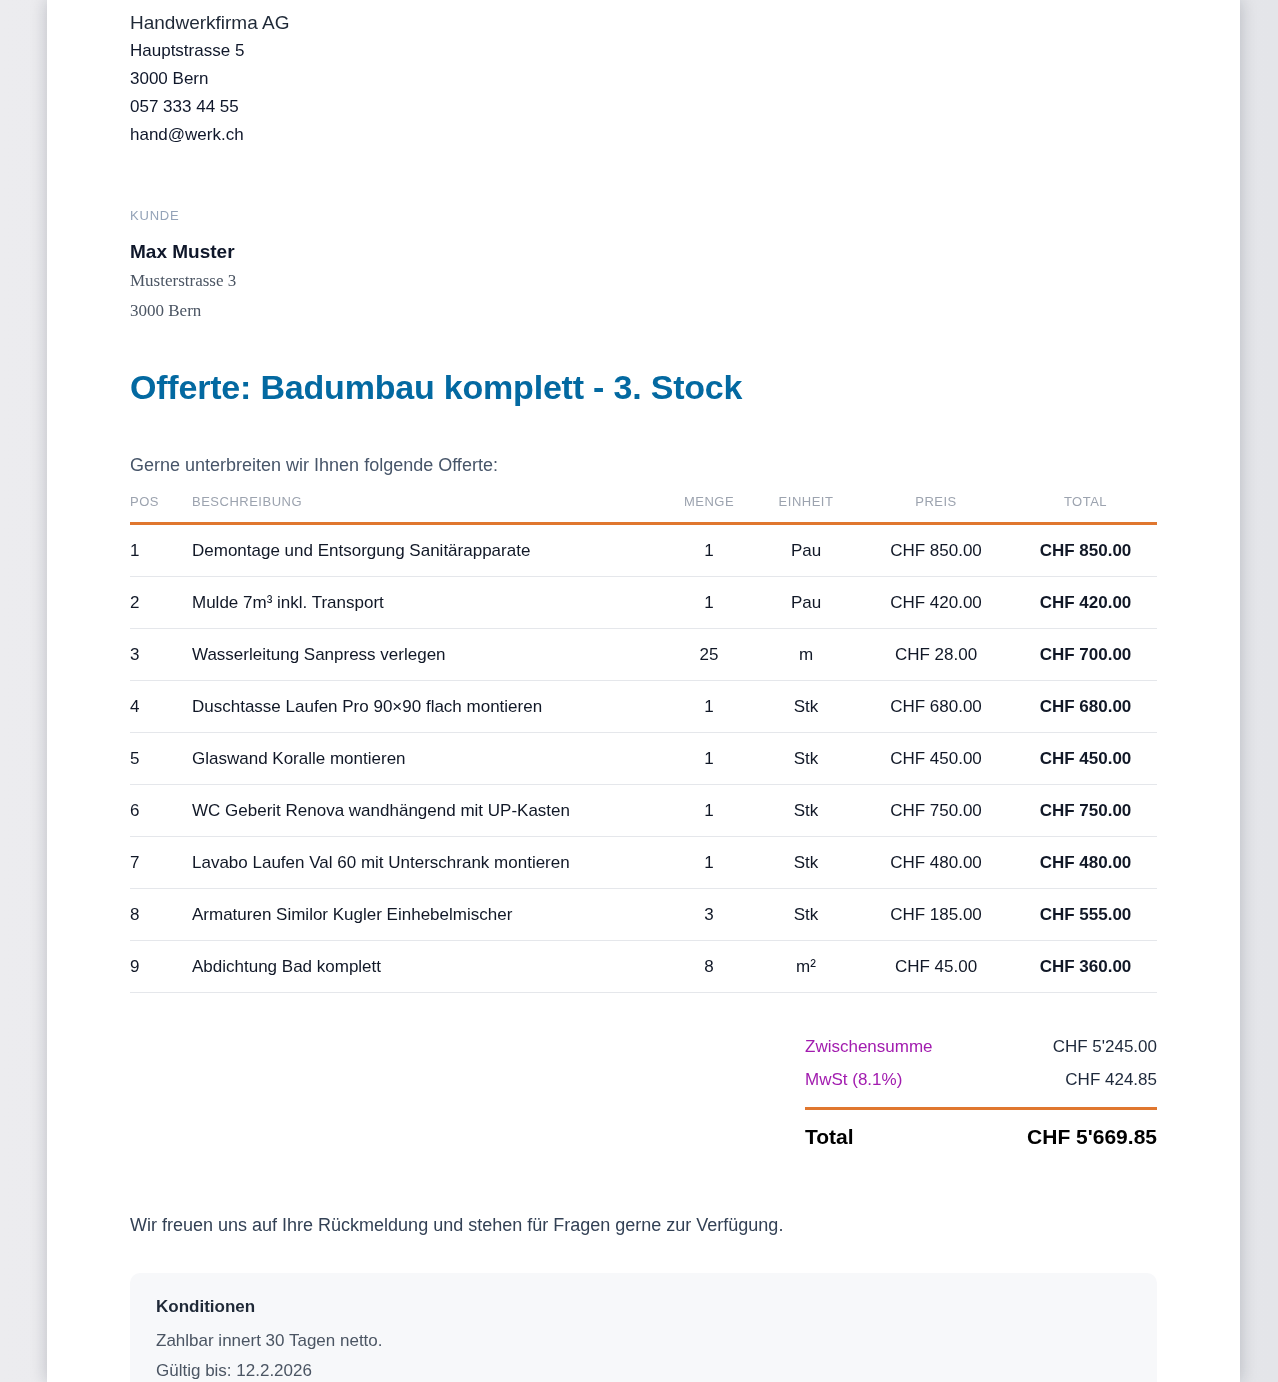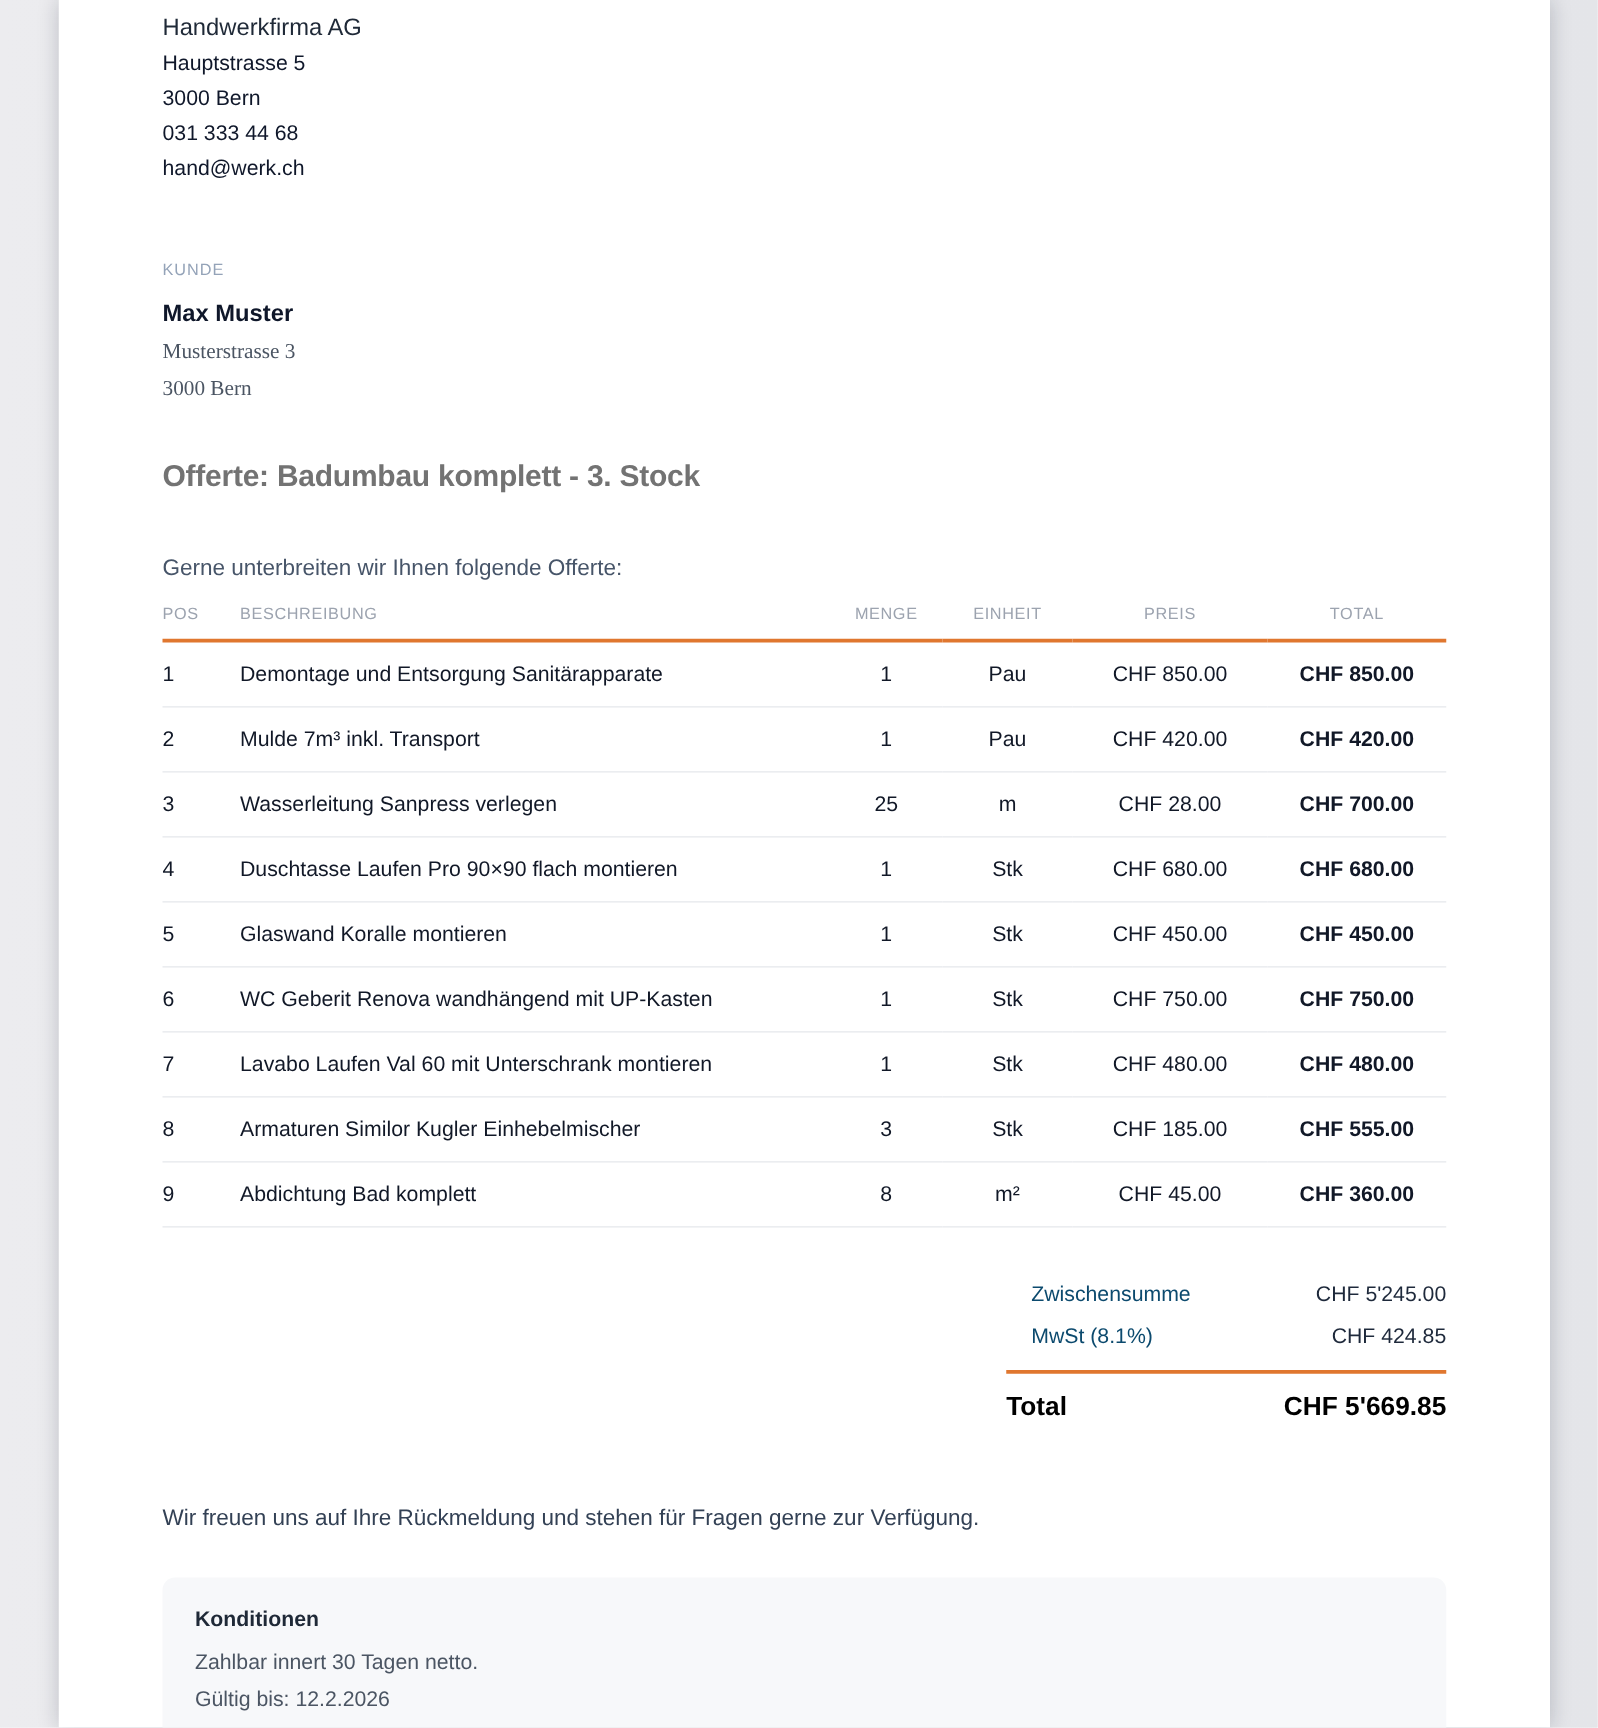--- a/index.html
+++ b/index.html
@@ -21,21 +21,21 @@
     padding:8px 83px 0 83px;
   }
   
   .company-name{font-size:19px;font-weight:500;color:#1f2937;line-height:29px;}
   .company-address div{font-size:17px;color:#0f172a;line-height:28px;}
   
   .customer-label{margin-top:59px;font-size:13px;font-weight:500;letter-spacing:0.8px;color:#94a3b8;}
   .customer-name{margin-top:15px;font-size:19px;font-weight:700;color:#0f172a;line-height:28px;}
   .customer-address div{font-size:17px;color:#4b5563;line-height:30px;font-family:Liberation Serif, serif;}
   
-  .doc-title{margin-top:42px;font-size:24px;font-weight:700;color:#737373;letter-spacing:-0.2px;}
+  .doc-title{margin-top:42px;font-size:34px;font-weight:700;color:#0369a1;letter-spacing:-0.2px;}
   .intro{margin-top:48px;font-size:18px;color:#475569;}
   
   table.items{margin-top:18px;width:100%;border-collapse:collapse;table-layout:fixed;}
   table.items col.c-pos{width:62px;}
   table.items col.c-qty{width:90px;}
   table.items col.c-unit{width:104px;}
   table.items col.c-price{width:156px;}
   table.items col.c-total{width:143px;}
   table.items th{
     font-size:13px;font-weight:500;letter-spacing:0.5px;color:#9ca3af;
@@ -48,21 +48,21 @@
     font-size:17px;color:#111827;
     padding:16px 0 15px 0;
     border-bottom:1px solid #e5e7eb;
   }
   td.cell-pos{color:#9aa3b0;}
   td.cell-unit{color:#6b7280;}
   td.cell-total{font-weight:600;}
   
   .summary{width:352px;margin-left:auto;margin-top:37px;}
   .summary-row{display:flex;justify-content:space-between;line-height:33px;font-size:17px;}
-  .summary-row .s-label{color:#0c4a6e;margin-left:20px;}
+  .summary-row .s-label{color:#a21caf;}
   .summary-row .s-value{color:#1e293b;}
   .summary-total{
     display:flex;justify-content:space-between;
     border-top:3px solid var(--accent);
     margin-top:11px;padding-top:15px;
     font-size:21px;font-weight:700;color:#000000;
   }
   
   .closing{margin-top:66px;font-size:18px;color:#334155;}
   .conditions{
@@ -75,21 +75,21 @@
 </head>
 <body>
 
 <div class="page">
 
   <div>
     <div class="company-name">Handwerkfirma AG</div>
     <div class="company-address">
       <div>Hauptstrasse 5</div>
       <div>3000 Bern</div>
-      <div>031 333 44 68</div>
+      <div>057 333 44 55</div>
       <div>hand@werk.ch</div>
     </div>
   </div>
 
   <div>
     <div class="customer-label">KUNDE</div>
     <div class="customer-name">Max Muster</div>
     <div class="customer-address">
       <div>Musterstrasse 3</div>
       <div>3000 Bern</div>

